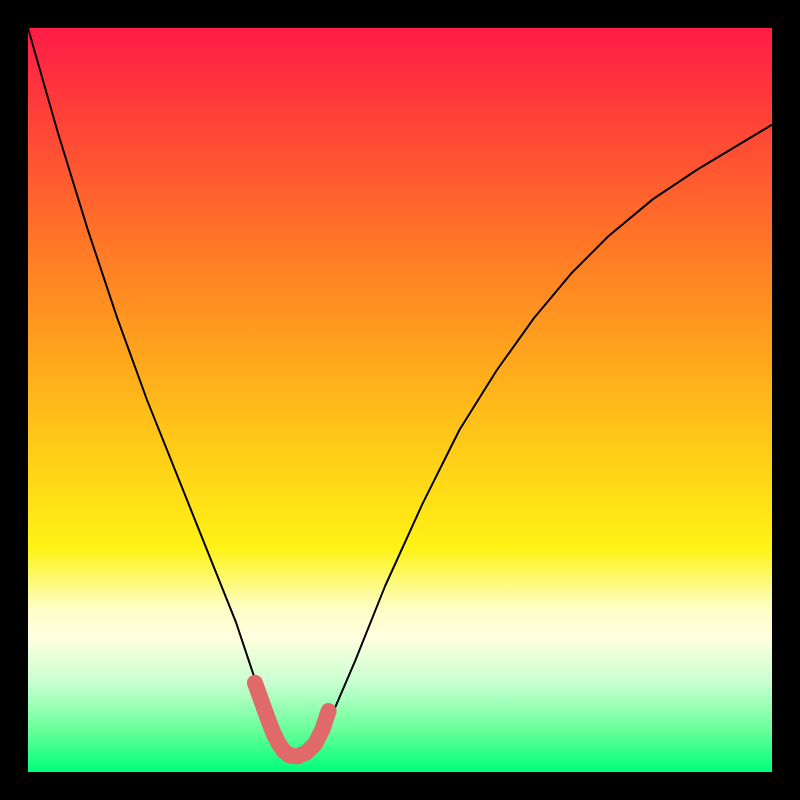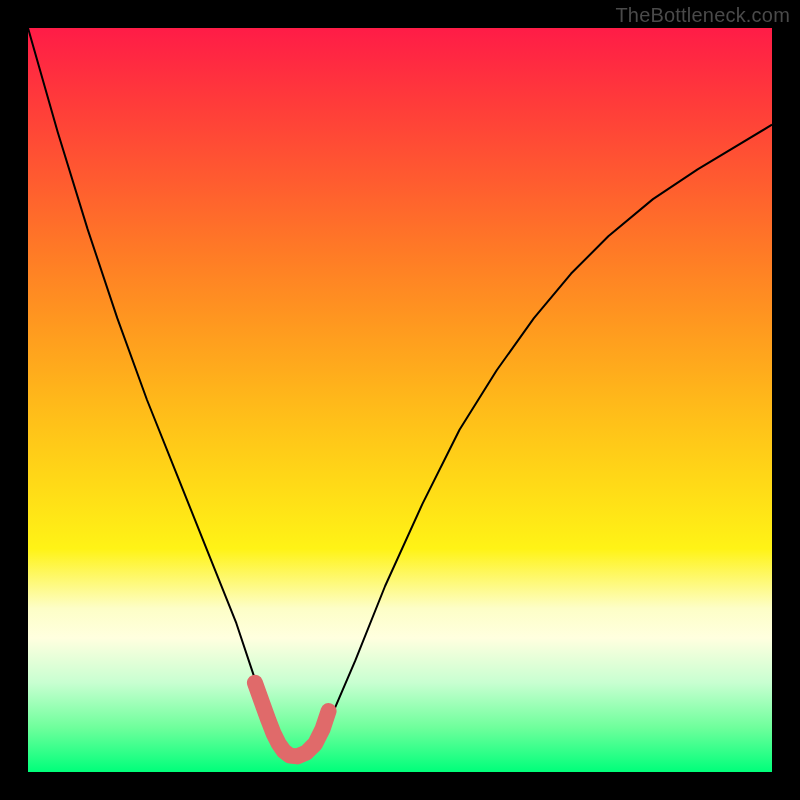--- a/index.html
+++ b/index.html
@@ -63,14 +63,13 @@
 
 <div class="frame">
   <div class="plot-area">
     <svg viewBox="0 0 744 744">
       <g id="series-layer">
           <path d="M0.00 0.00 L29.76 104.16 L59.52 200.88 L89.28 290.16 L119.04 372.00 L148.80 446.40 L178.56 520.80 L208.32 595.20 L230.64 662.16 L245.52 699.36 L252.96 714.24 L260.40 725.40 L267.84 729.12 L275.28 729.12 L282.72 725.40 L290.16 714.24 L305.04 684.48 L327.36 632.40 L357.12 558.00 L394.32 476.16 L431.52 401.76 L468.72 342.24 L505.92 290.16 L543.12 245.52 L580.32 208.32 L624.96 171.12 L669.60 141.36 L744.00 96.72" fill="none" stroke="#000000" stroke-width="2" stroke-linejoin="round" stroke-linecap="butt"></path>
           <path d="M226.92 654.72 L234.36 675.55 L240.31 691.92 L245.52 705.31 L250.73 715.73 L255.94 723.17 L261.89 727.63 L269.33 728.38 L278.26 724.66 L287.18 715.73 L294.62 700.85 L300.58 682.99" fill="none" stroke="#e06a6a" stroke-width="16" stroke-linejoin="round" stroke-linecap="round"></path>
         </g>
     </svg>
   </div>
-  <div class="watermark">TheBottleneck.com</div>
 </div>
 
 </body></html>

